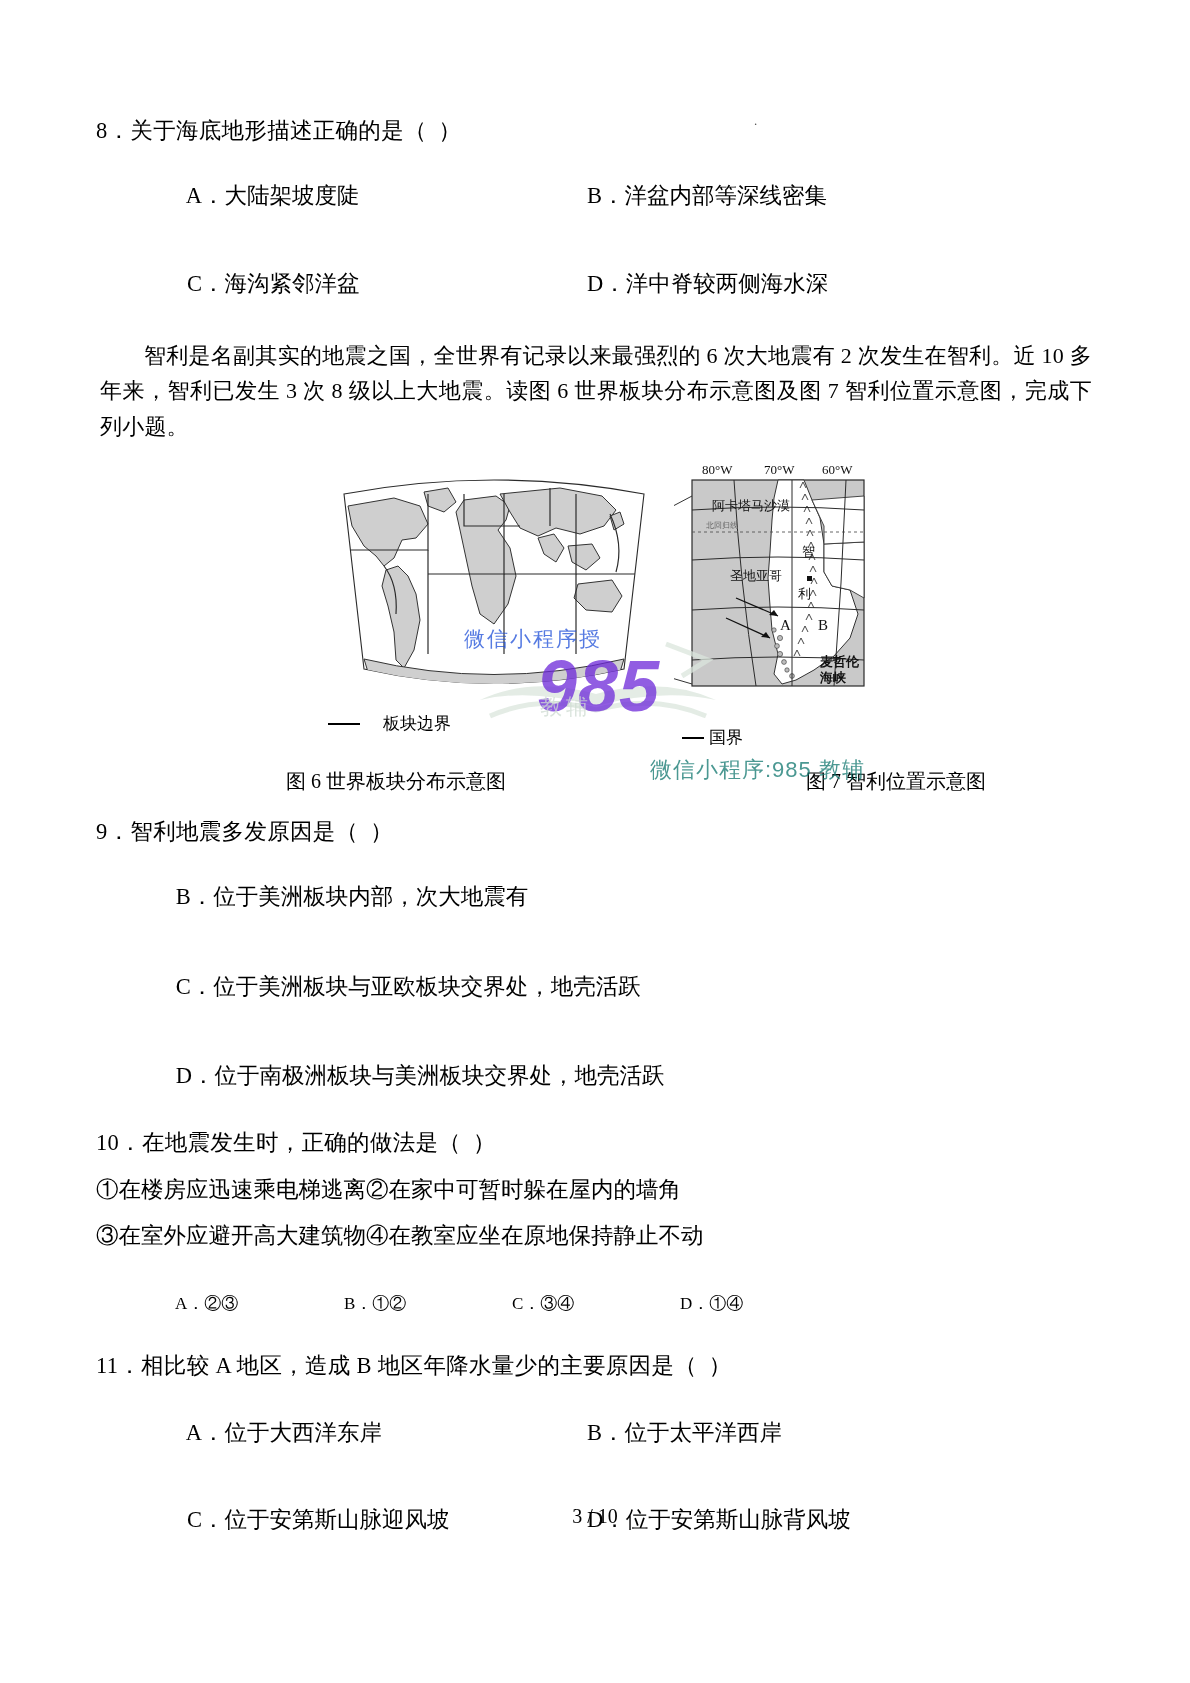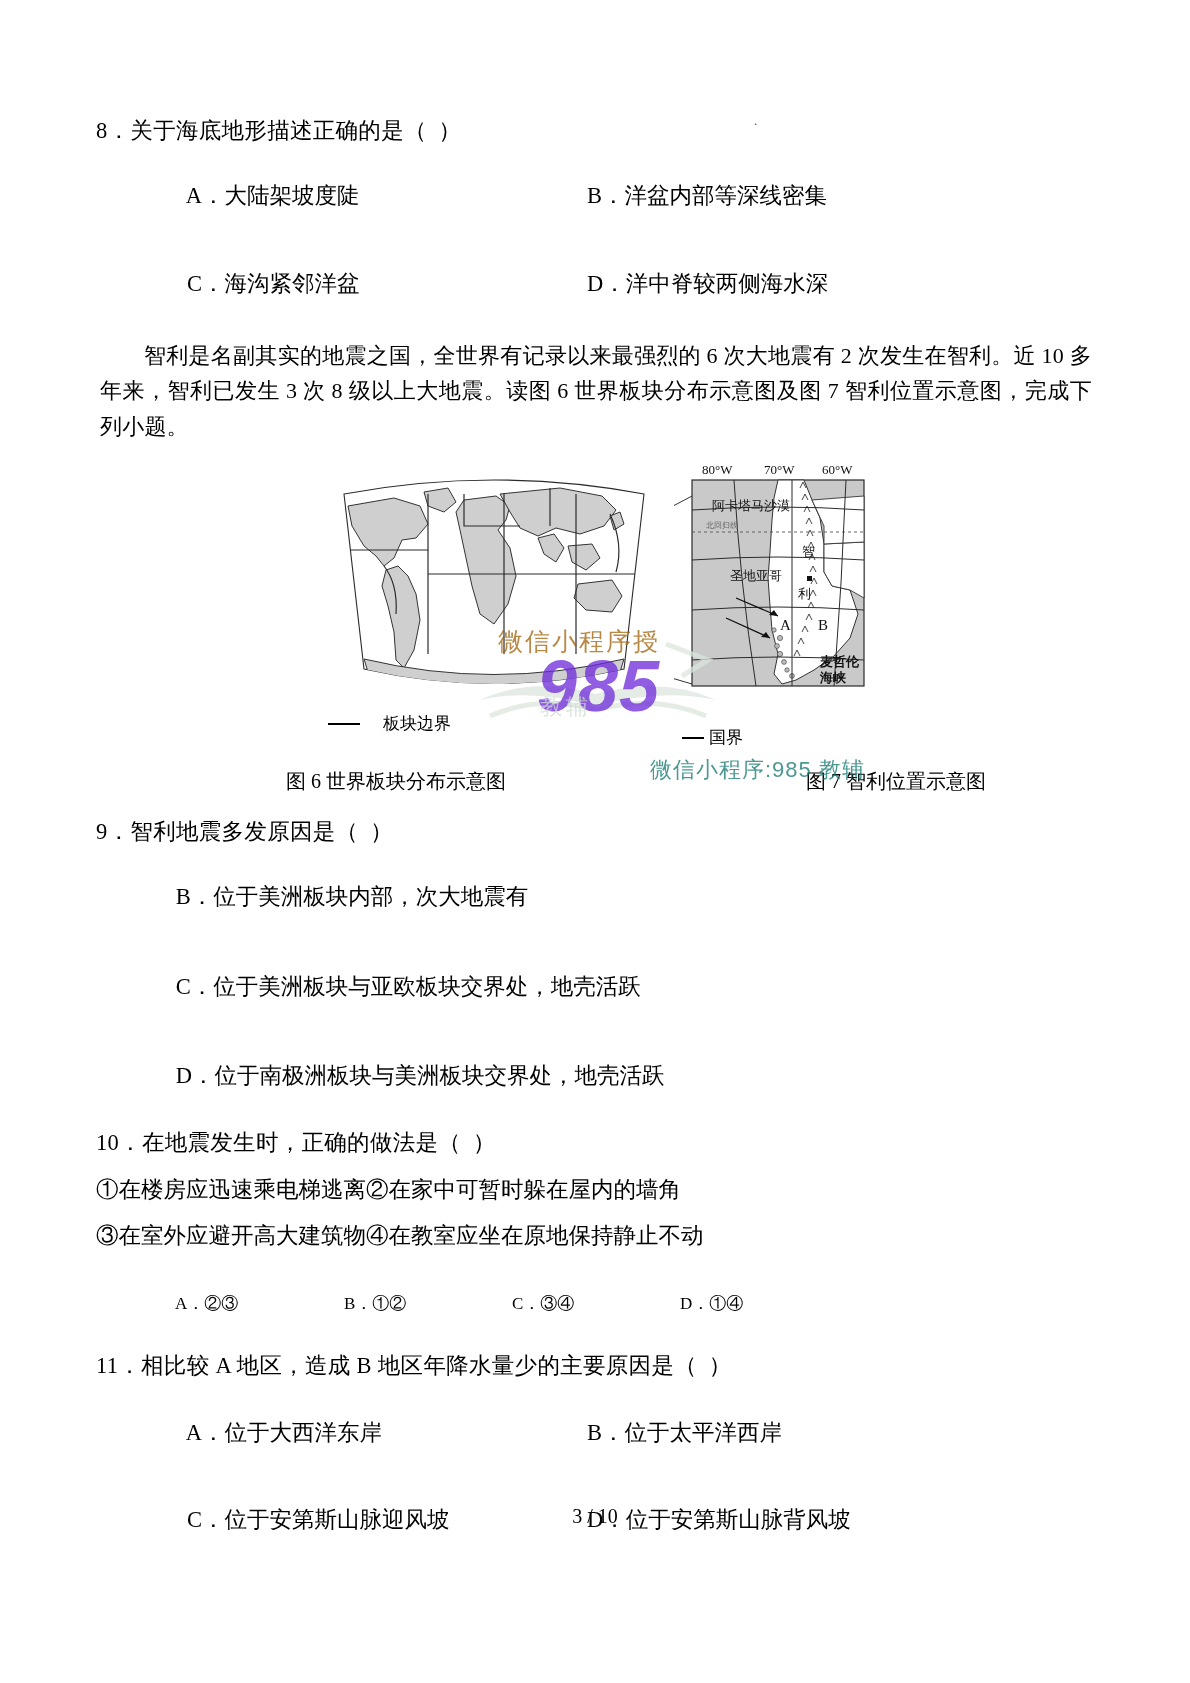--- a/index.html
+++ b/index.html
@@ -148,24 +148,24 @@
     opacity: 0.75;
     font-family: "Liberation Sans", sans-serif;
   }
   .wm-logo {
     left: 470px;
     top: 630px;
     width: 260px;
     height: 110px;
   }
   .wm-text1 {
-    left: 498px;
+    left: 464px;
     top: 625px;
-    font-size: 25px;
-    color: #a16207;
+    font-size: 21px;
+    color: #1d4ed8;
     letter-spacing: 2px;
   }
   .wm-text2 {
     left: 650px;
     top: 755px;
     font-size: 22px;
     color: #0f766e;
     letter-spacing: 1px;
   }
   .wm-big {

